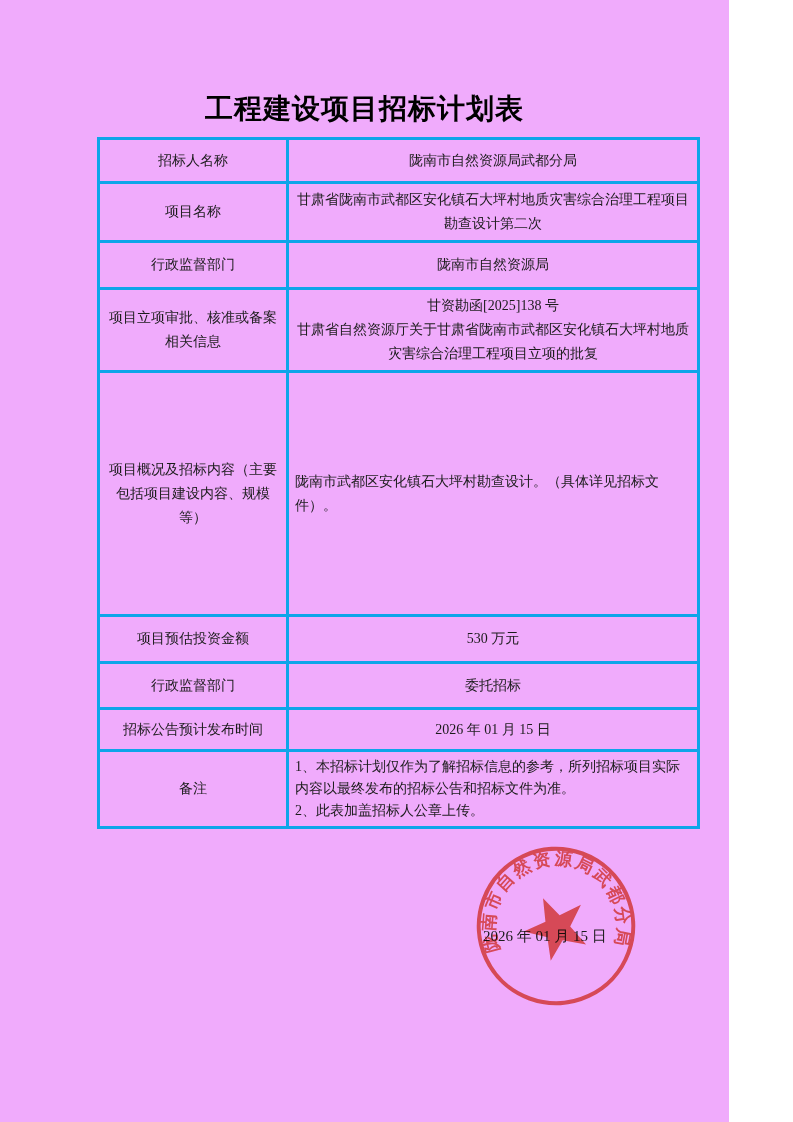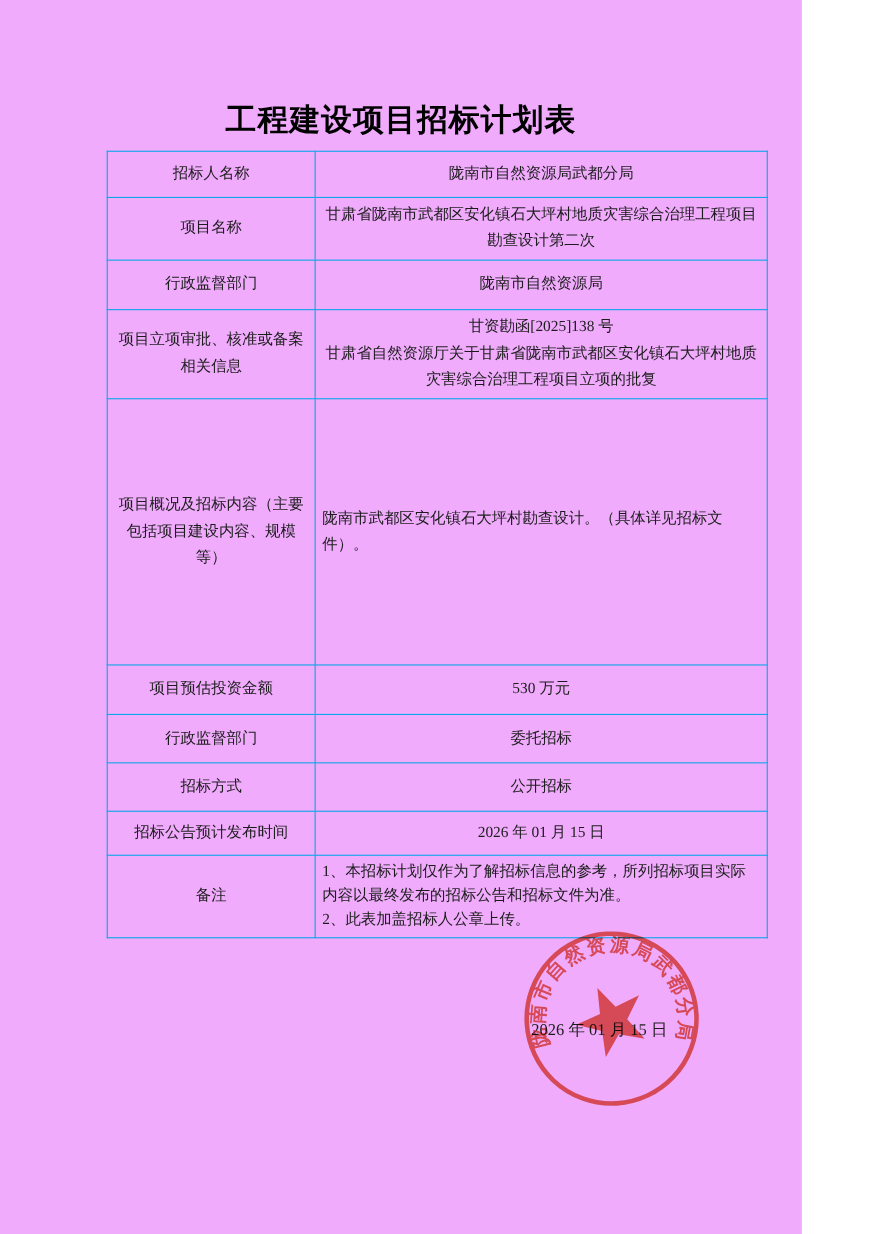--- a/index.html
+++ b/index.html
@@ -11,21 +11,21 @@
     position:absolute;top:90px;left:0;width:100%;margin:0;
     text-align:center;font-size:28px;font-weight:bold;letter-spacing:1px;
     font-family:"Liberation Sans","DejaVu Sans",sans-serif;color:#000;
   }
   table.plan{
     position:absolute;left:97px;top:137px;width:600px;
     border-collapse:collapse;table-layout:fixed;font-size:14px;
   }
   col.c1{width:189px;} col.c2{width:411px;}
   table.plan td{
-    border:1px solid #0ea5e9;vertical-align:middle;line-height:24px;
+    border:3px solid #0ea5e9;vertical-align:middle;line-height:24px;
     word-break:break-all;
   }
   td.label{text-align:center;padding:4px 8px;}
   td.value{text-align:center;padding:4px 6px;}
   td.value.left{text-align:left;}
   tr.r1 td{height:33px;} tr.r2 td{height:48px;} tr.r3 td{height:36px;}
   tr.r4 td{height:71px;} tr.r5 td{height:233px;} tr.r6 td{height:35px;}
   tr.r7 td{height:36px;} tr.r8 td{height:35px;} tr.r9 td{height:35px;}
   tr.r10 td{height:31px;} tr.r11 td{height:26px;}
   tr.r12 td{height:65px;line-height:22px;}
@@ -75,24 +75,20 @@
         <td class="value left">陇南市武都区安化镇石大坪村勘查设计。（具体详见招标文件）。</td>
       </tr>
       <tr class="r7">
         <td class="label">项目预估投资金额</td>
         <td class="value">530 万元</td>
       </tr>
       <tr class="r8">
         <td class="label">行政监督部门</td>
         <td class="value">委托招标</td>
       </tr>
-      <tr class="r9">
-        <td class="label">招标方式</td>
-        <td class="value">公开招标</td>
-      </tr>
       <tr class="r10">
         <td class="label">招标公告预计发布时间</td>
         <td class="value">2026 年 01 月 15 日</td>
       </tr>
       <tr class="r12">
         <td class="label">备注</td>
         <td class="value left">
           <div>1、本招标计划仅作为了解招标信息的参考，所列招标项目实际内容以最终发布的招标公告和招标文件为准。</div>
           <div>2、此表加盖招标人公章上传。</div>
         </td>

